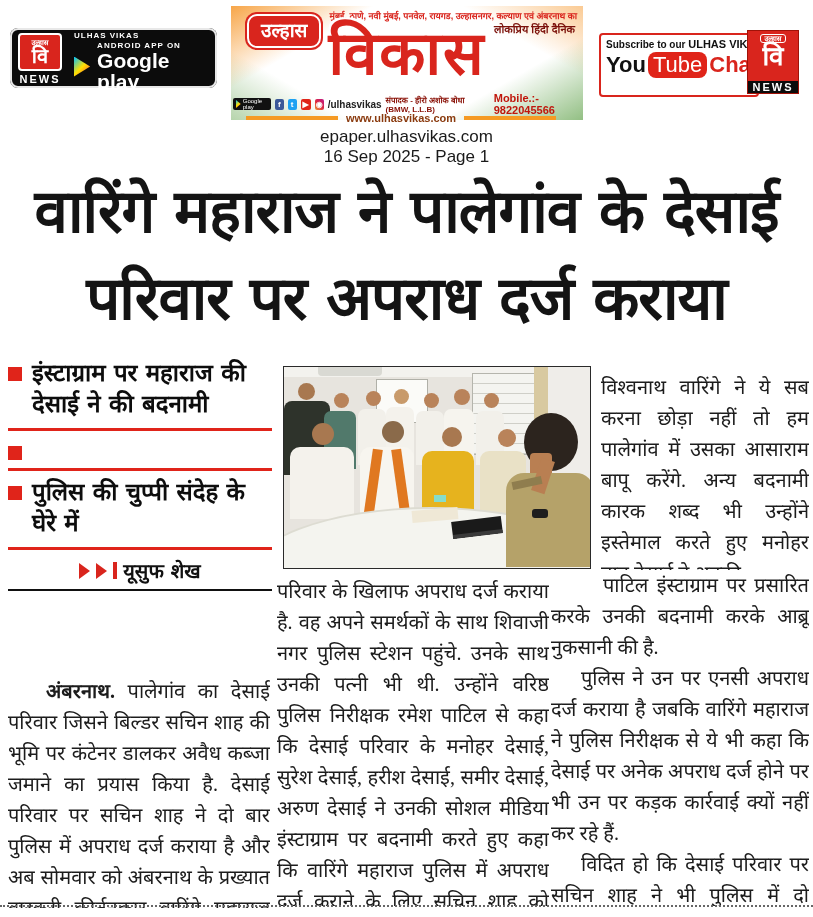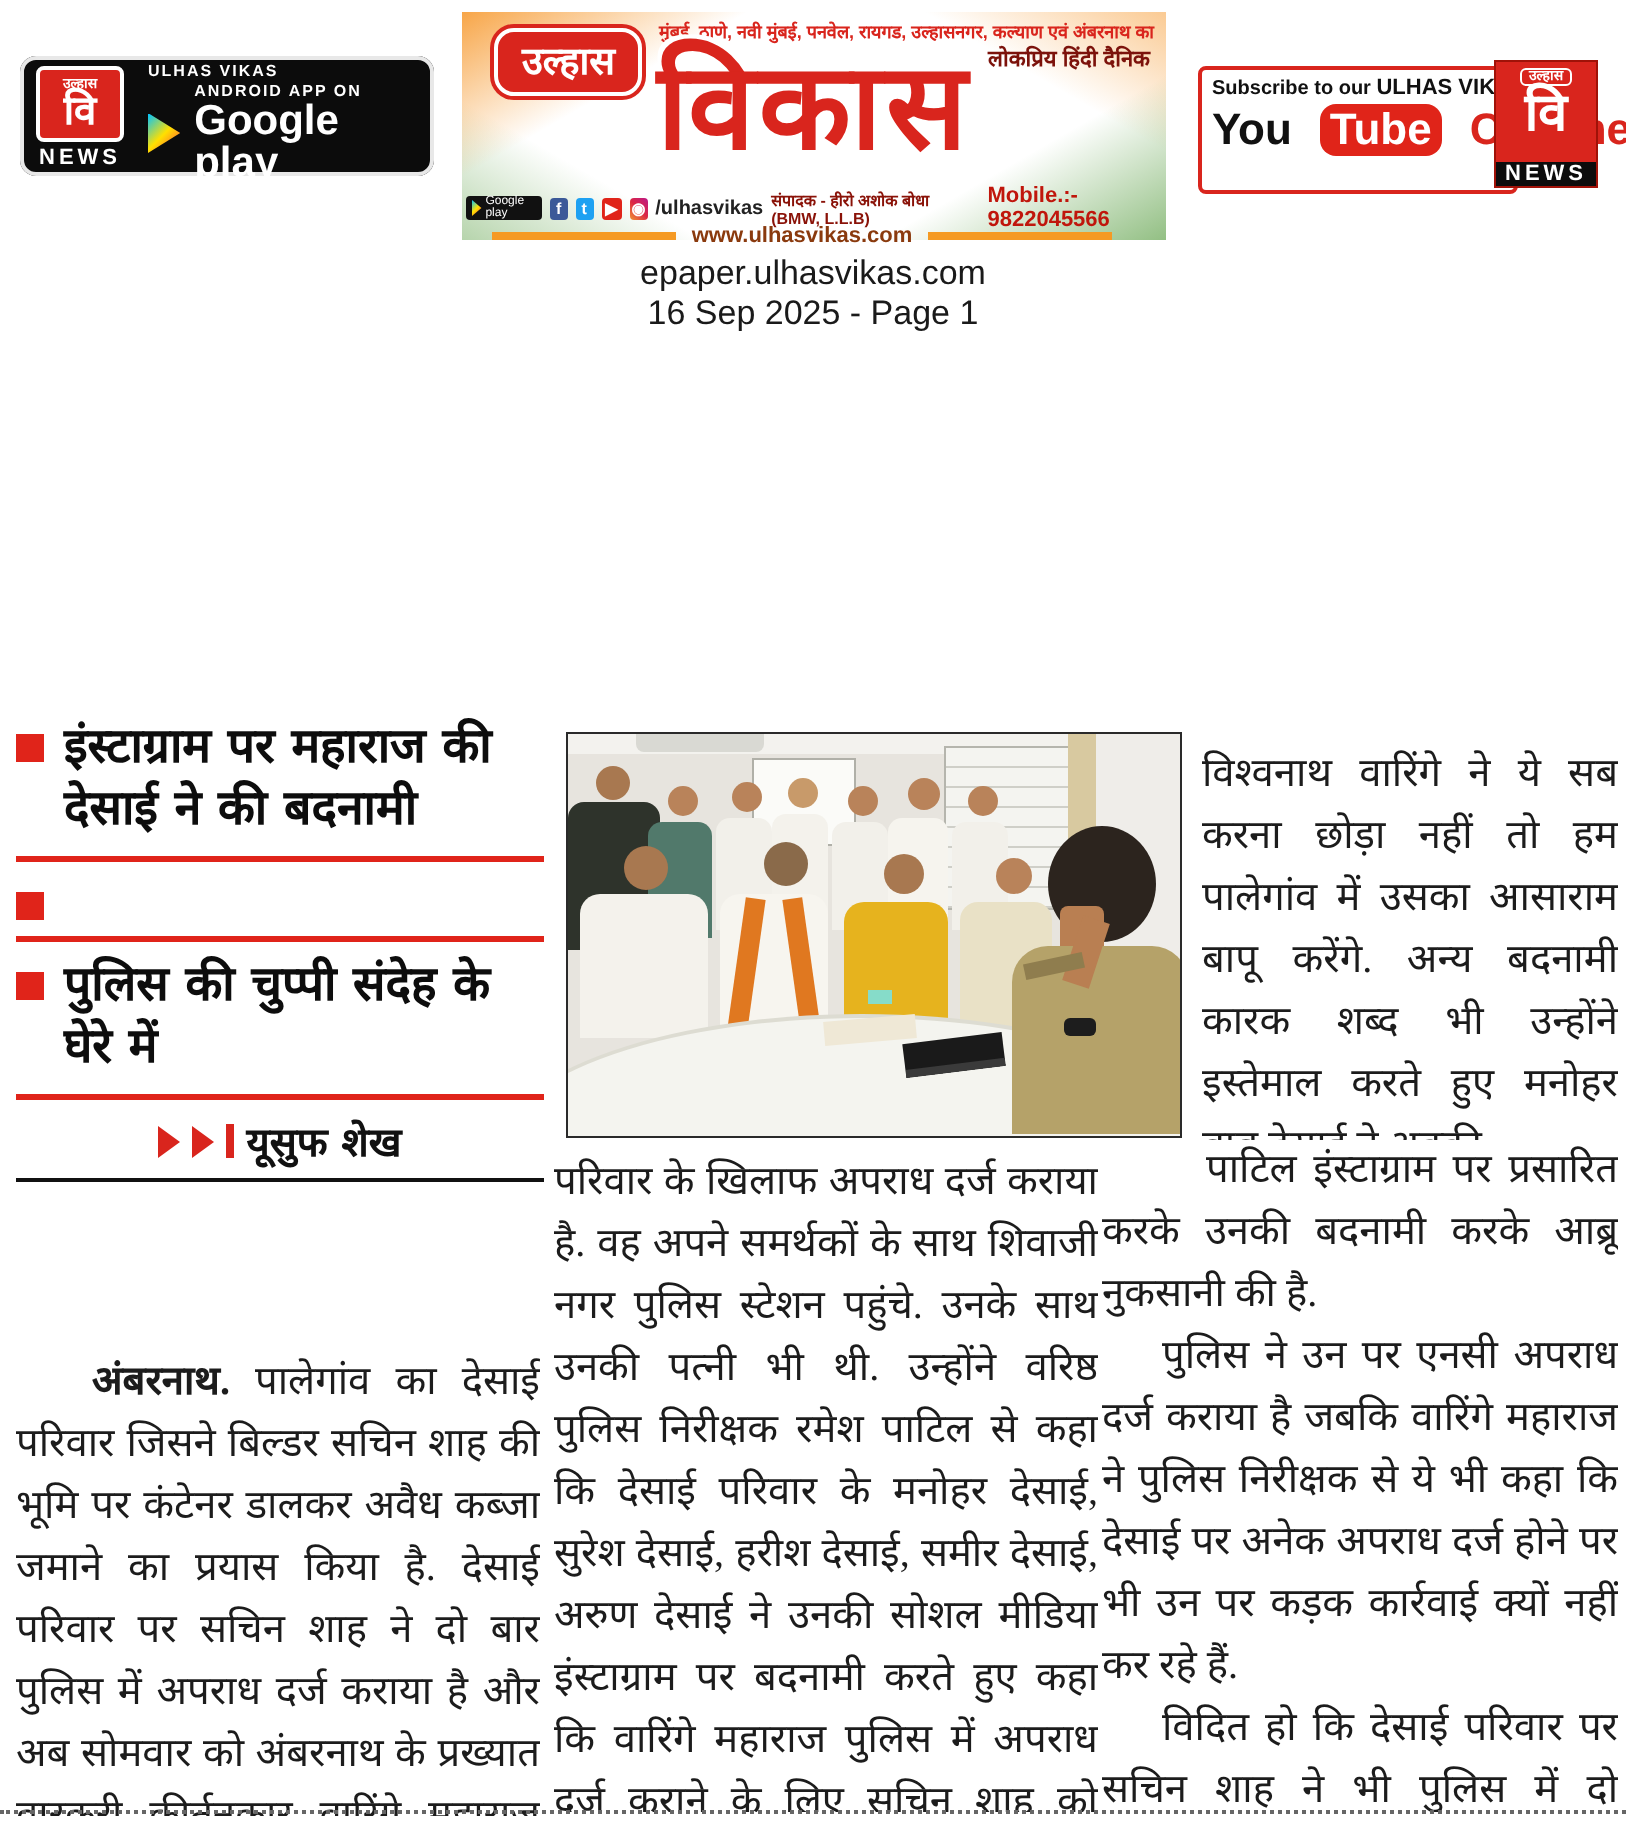--- a/index.html
+++ b/index.html
@@ -47,23 +47,23 @@
   .editor{font-size:8px;font-weight:bold;color:#8a1208;}
   .mobile{font-size:11px;font-weight:900;color:#c0160c;margin-left:auto;}
   .website-row{position:absolute;left:0;right:12px;top:106px;display:flex;align-items:center;justify-content:center;gap:8px;}
   .obar{width:92px;height:4px;background:#f59a23;}
   .website{font-size:11px;font-weight:900;color:#8a3a0e;cursor:pointer;}
   .badge-right{position:absolute;left:599px;top:30px;width:200px;height:64px;cursor:pointer;}
   .yt-box{position:absolute;left:0;top:3px;width:146px;height:54px;background:#fff;border:2px solid #d9251d;
           border-radius:4px;padding:3px 5px;}
   .sub-line{font-size:10px;font-weight:bold;color:#111;white-space:nowrap;}
   .sub-brand{font-size:11px;font-weight:900;}
-  .yt-line{display:flex;align-items:center;gap:14px;margin-top:2px;}
+  .yt-line{display:flex;align-items:center;gap:2px;margin-top:2px;}
   .yt-you{font-size:22px;font-weight:900;color:#111;}
-  .yt-tube{font-size:22px;font-weight:700;color:#fff;background:#e02419;border-radius:8px;padding:0 5px;line-height:26px;}
+  .yt-tube{font-size:22px;font-weight:400;color:#fff;background:#e02419;border-radius:8px;padding:0 5px;line-height:26px;}
   .yt-chan{font-size:22px;font-weight:900;color:#d9251d;}
   .mini-logo2{position:absolute;right:0;top:0;width:52px;height:64px;background:#d9251d;border:1px solid #a01208;
               display:flex;flex-direction:column;align-items:center;justify-content:flex-start;padding-top:3px;box-sizing:border-box;}
   .mini-logo2 .mini-top{color:#fff;background:#d9251d;border:1px solid #fff;padding:0 3px;border-radius:3px;}
   .mini-logo2 .mini-big{color:#fff;font-size:26px;line-height:26px;font-weight:900;}
   .mini-news2{position:absolute;left:0;right:0;bottom:0;background:#0c0c0c;color:#fff;text-align:center;
               font-size:11px;font-weight:900;letter-spacing:2px;}
   
   .pi{position:absolute;left:0;width:813px;text-align:center;color:#1a1a1a;}
   .pi1{top:127px;font-size:17px;}
@@ -167,20 +167,24 @@
     <div class="mini-logo2">
       <span class="mini-top">उल्हास</span>
       <span class="mini-big">वि</span>
       <span class="mini-news2">NEWS</span>
     </div>
   </div>
 
   <div class="pi pi1">epaper.ulhasvikas.com</div>
   <div class="pi pi2">16 Sep 2025 - Page 1</div>
 
+  <div class="headline">
+    <div>वारिंगे महाराज ने पालेगांव के देसाई</div>
+    <div>परिवार पर अपराध दर्ज कराया</div>
+  </div>
 
   <div class="highlights">
     <div class="hl-item">
       <span class="sq"></span>
       <span class="hl-text">इंस्टाग्राम पर महाराज की देसाई ने की बदनामी</span>
     </div>
     <div class="red-div"></div>
     <div class="hl-item">
       <span class="sq"></span>
     </div>

